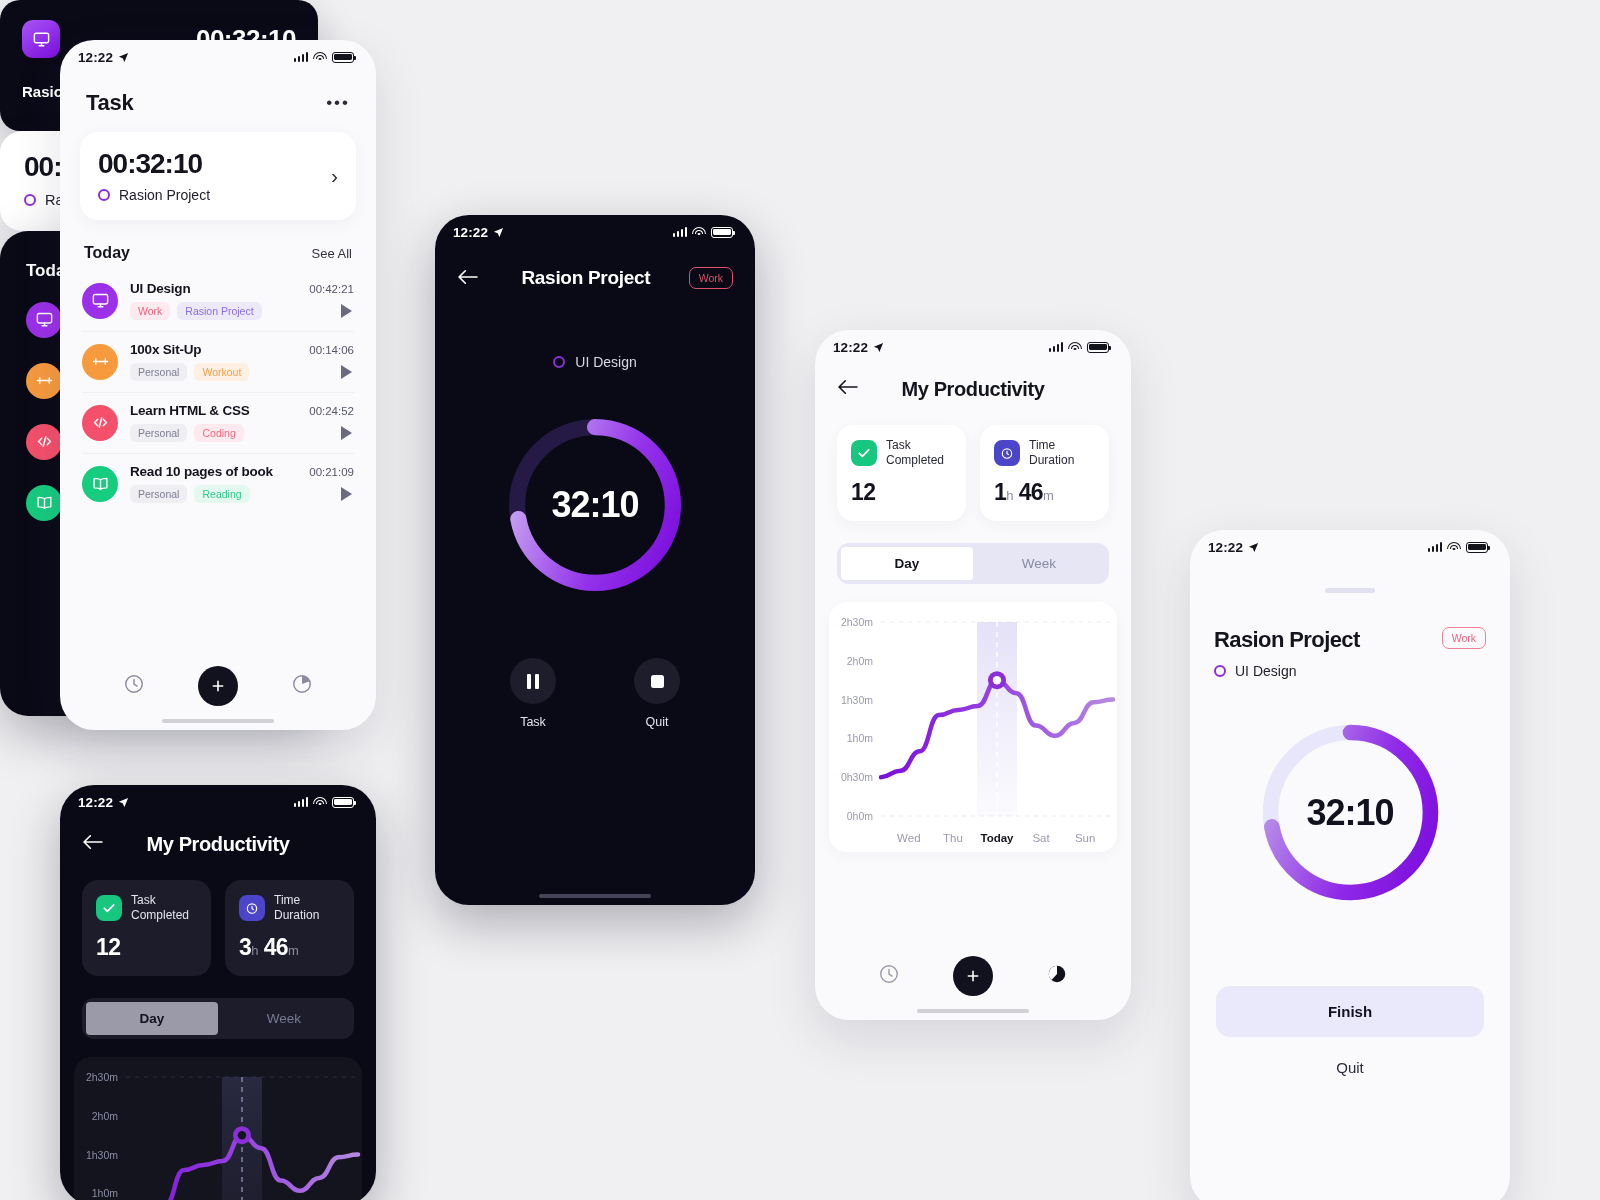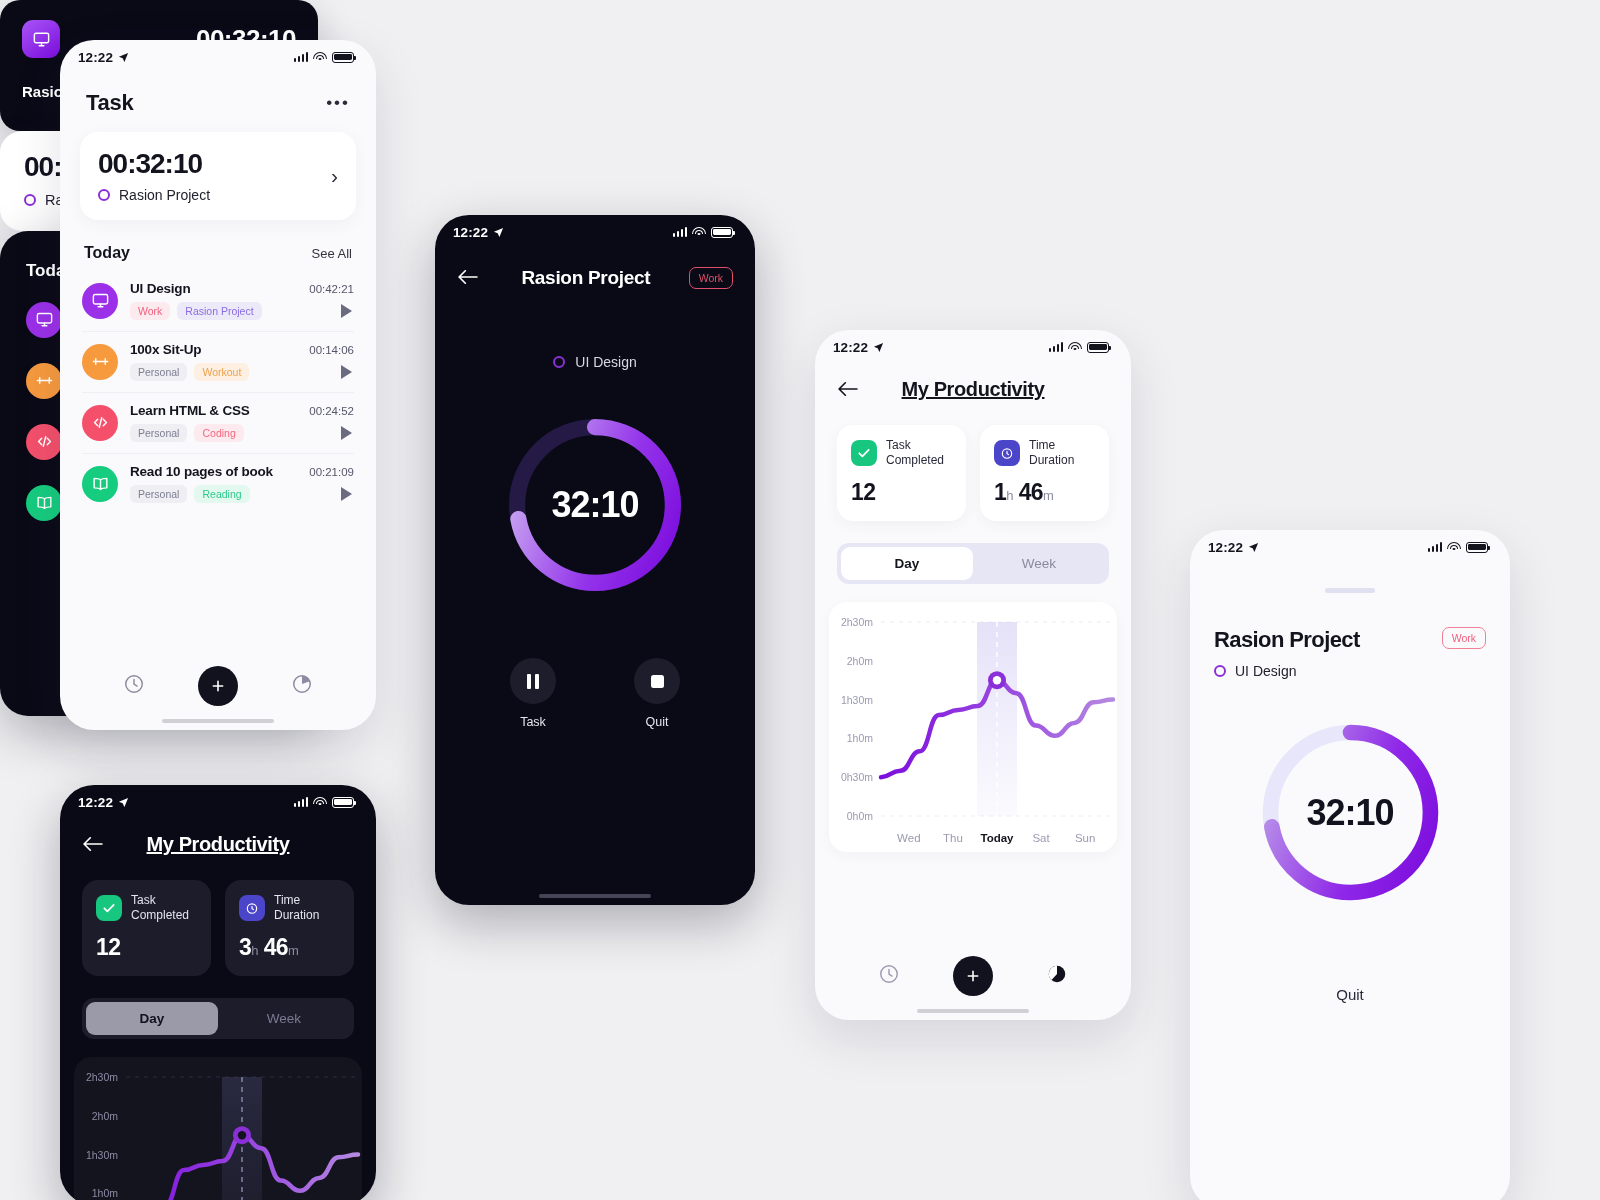--- a/index.html
+++ b/index.html
@@ -96,31 +96,31 @@
 
   
   #card-light{left:435px;top:968px;width:320px;height:100px;background:#fff;border-radius:22px;padding:20px 24px;box-shadow:0 14px 38px rgba(60,60,90,.10);}
   .cl-top{display:flex;align-items:flex-start;justify-content:space-between;}
   .cl-time{font-size:28px;font-weight:800;letter-spacing:-1px;color:#12121f;}
   .badge-soft{font-size:11px;padding:5px 10px;border-radius:8px;background:#fde8ec;color:#ef5f7d;}
   .cl-sub{display:flex;align-items:center;gap:9px;margin-top:9px;font-size:14.5px;color:#22222f;}
 
   
   #phone-prod-light{left:815px;top:330px;width:316px;height:690px;color:#14141f;}
-  .prod-head{display:flex;align-items:center;padding:14px 22px 0;text-decoration:underline;}
+  .prod-head{display:flex;padding:14px 22px 0;}
   .prod-title{flex:1;text-align:center;font-size:20px;font-weight:700;letter-spacing:-.4px;margin-left:-26px;}
   .stats{display:flex;gap:14px;padding:24px 22px 0;}
   .stat{flex:1;background:#fff;border-radius:16px;padding:13px 14px 15px;box-shadow:0 4px 14px rgba(60,60,90,.05);}
   .stat-top{display:flex;align-items:center;gap:9px;}
   .stat-ico{width:26px;height:26px;border-radius:8px;display:flex;align-items:center;justify-content:center;flex:0 0 auto;}
   .stat-lbl{font-size:12px;line-height:1.22;color:#2a2a3a;}
   .stat-val{font-size:23px;font-weight:800;margin-top:12px;letter-spacing:-.6px;}
   .stat-val small{font-size:13px;font-weight:500;color:#8c8ca0;}
   .segwrap{margin:22px 22px 0;background:#e6e6f5;border-radius:12px;padding:4px;display:flex;}
-  .seg{flex:1;text-align:center;font-size:13.5px;padding:9px 0;border-radius:9px;color:#8a8aa0;}
+  .seg{flex:1;text-align:center;font-size:13.5px;padding:9px 0;border-radius:4px;color:#8a8aa0;}
   .seg.on{background:#fff;color:#14141f;font-weight:700;}
   .chartcard{margin:18px 14px 0;background:#fff;border-radius:18px;padding:16px 10px 10px;height:250px;position:relative;box-shadow:0 4px 14px rgba(60,60,90,.04);}
 
   
   #phone-prod-dark{left:60px;top:785px;width:316px;height:420px;color:#fff;}
   .stat-dark{background:#1c1c2b;}
   .segwrap-dark{background:#1c1c2b;}
   .seg-dark{color:#7a7a92;}
   .seg-dark.on{background:#9a9aa8;color:#12121f;font-weight:700;}
   .chartcard-dark{background:#14141f;}
@@ -812,17 +812,18 @@
             <stop offset="100%" stop-color="#7c0ddd"></stop>
           </linearGradient>
         </defs>
         <circle cx="100" cy="100" r="82" fill="none" stroke="#e8e6fa" stroke-width="16"></circle>
         <circle cx="100" cy="100" r="82" fill="none" stroke="url(#glight)" stroke-width="16" stroke-linecap="round" stroke-dasharray="371 515" transform="rotate(-90 100 100)"></circle>
       </svg>
       <div class="ringtime" style="color:#12121f">32:10</div>
     </div>
 
     <div style="margin-top:76px">
+      <div class="btn-finish">Finish</div>
       <div class="btn-quit">Quit</div>
     </div>
   </div>
 
 </div>
 
 </body></html>

